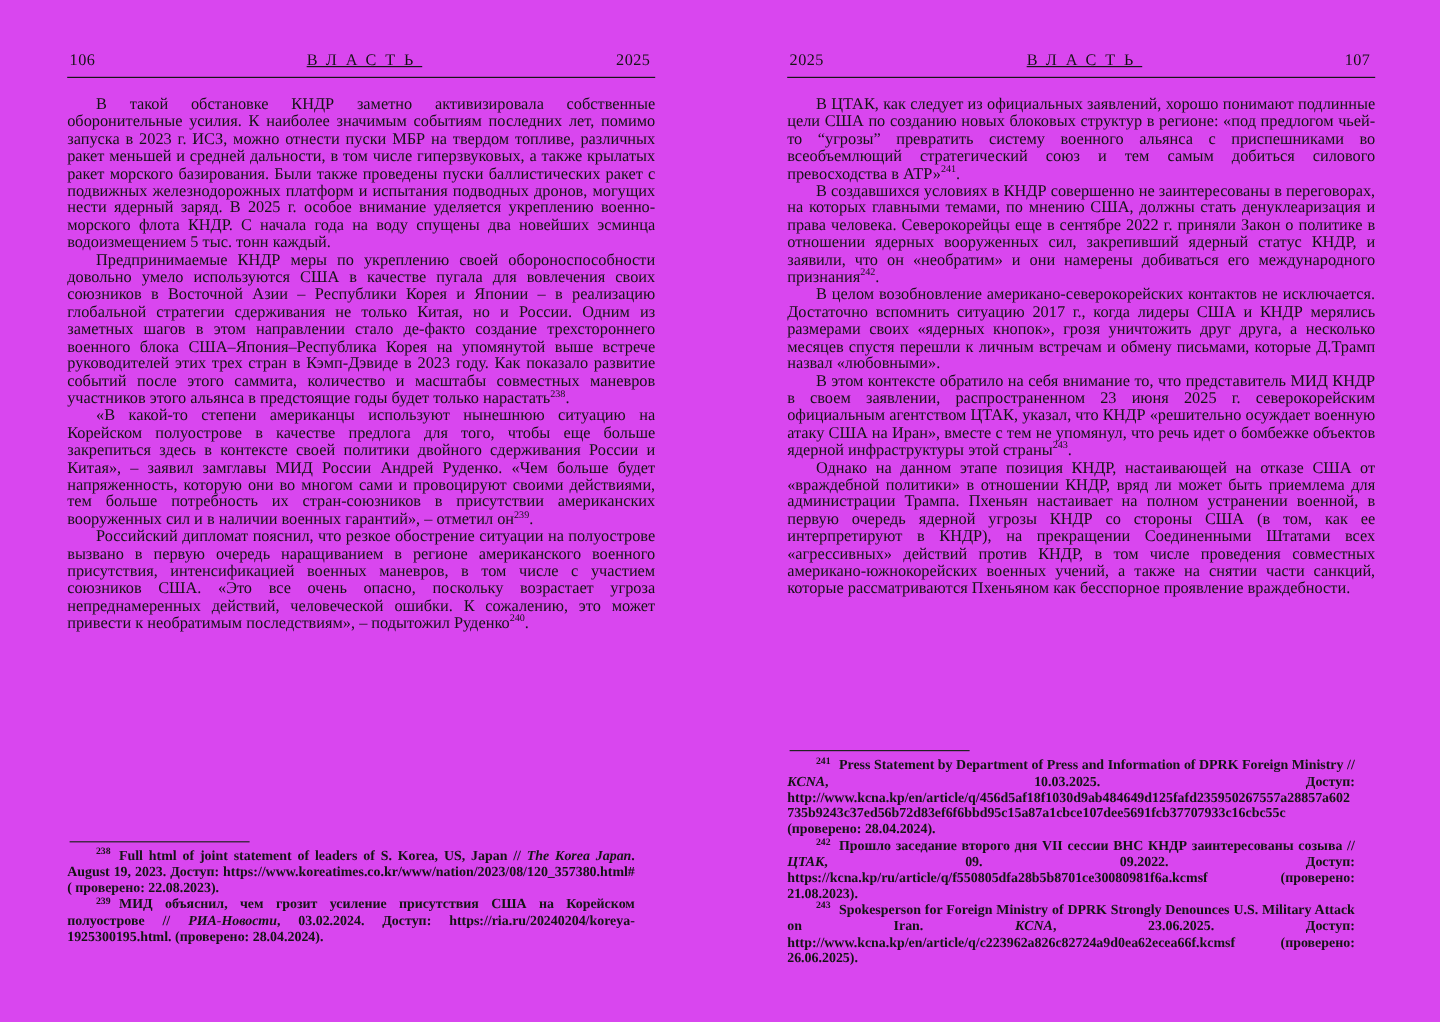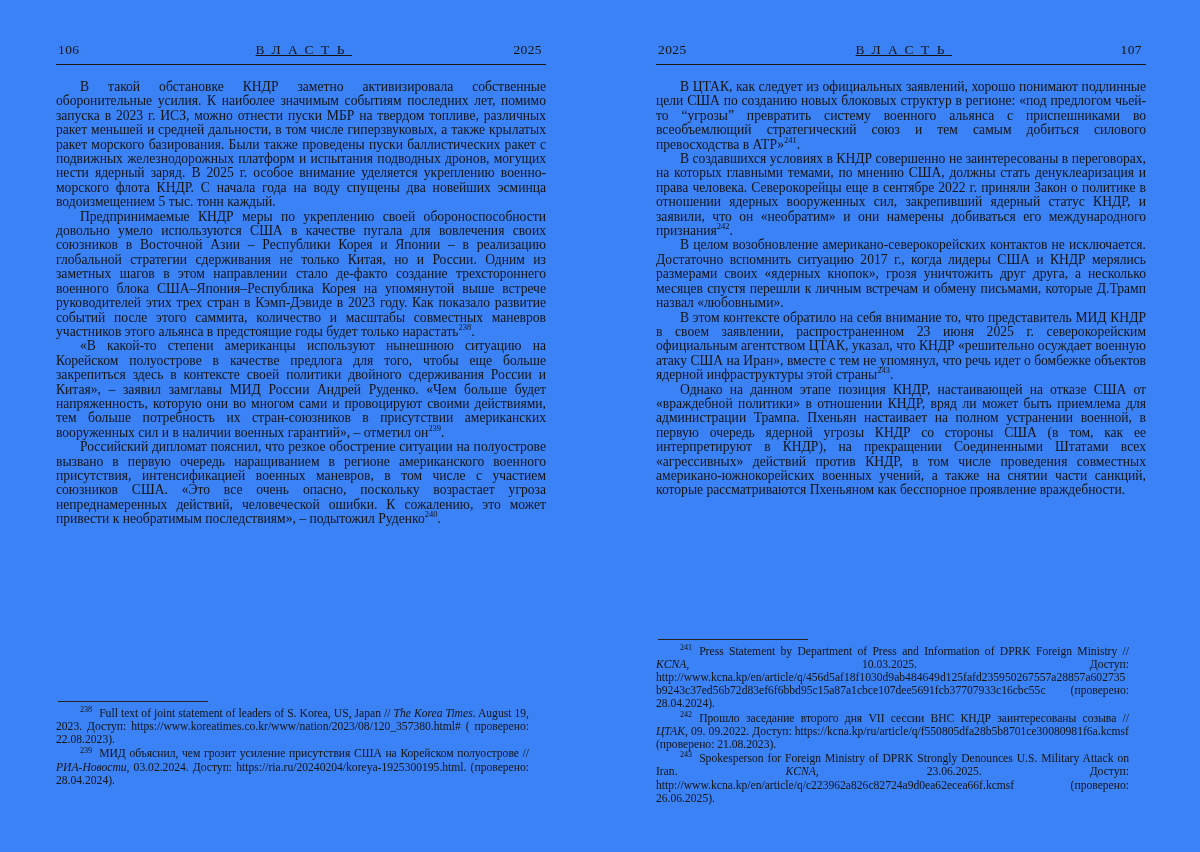--- a/index.html
+++ b/index.html
@@ -11,21 +11,21 @@
     width: 1200px;
     height: 852px;
     overflow: hidden;
     font-family: "Liberation Serif", "DejaVu Serif", serif;
     color: #141414;
   }
   .spread {
     display: flex;
     width: 1200px;
     height: 852px;
-    background: #3b82f6;
+    background: #d946ef;
   }
   .page {
     width: 600px;
     height: 852px;
     box-sizing: border-box;
     display: flex;
     flex-direction: column;
     padding: 42px 54px 64px 56px;
   }
   .page-right { padding-bottom: 46px; }
@@ -72,20 +72,21 @@
   .fn-rule {
     width: 150px;
     border-top: 1px solid #222;
     margin: 0 0 5px 2px;
   }
   .footnote {
     margin: 0 17px 1px 0;
     text-indent: 24px;
     text-align: justify;
     overflow-wrap: anywhere;
+    font-weight: bold;
   }
   sup.fn-marker {
     font-size: 0.70em;
     line-height: 0;
     margin-right: 7px;
   }
 </style>
 </head>
 <body>
 
@@ -100,21 +101,21 @@
 
     <div class="page-body">
       <p class="para"><span>В такой обстановке КНДР заметно активизировала собственные оборонительные усилия. К наиболее значимым событиям последних лет, помимо запуска в 2023 г. ИСЗ, можно отнести пуски МБР на твердом топливе, различных ракет меньшей и средней дальности, в том числе гиперзвуковых, а также крылатых ракет морского базирования. Были также проведены пуски баллистических ракет с подвижных железнодорожных платформ и испытания подводных дронов, могущих нести ядерный заряд. В 2025 г. особое внимание уделяется укреплению военно-морского флота КНДР. С начала года на воду спущены два новейших эсминца водоизмещением 5 тыс. тонн каждый.</span></p>
       <p class="para"><span>Предпринимаемые КНДР меры по укреплению своей обороноспособности довольно умело используются США в качестве пугала для вовлечения своих союзников в Восточной Азии – Республики Корея и Японии – в реализацию глобальной стратегии сдерживания не только Китая, но и России. Одним из заметных шагов в этом направлении стало де-факто создание трехстороннего военного блока США–Япония–Республика Корея на упомянутой выше встрече руководителей этих трех стран в Кэмп-Дэвиде в 2023 году. Как показало развитие событий после этого саммита, количество и масштабы совместных маневров участников этого альянса в предстоящие годы будет только нарастать</span><sup class="ref">238</sup><span>.</span></p>
       <p class="para"><span>«В какой-то степени американцы используют нынешнюю ситуацию на Корейском полуострове в качестве предлога для того, чтобы еще больше закрепиться здесь в контексте своей политики двойного сдерживания России и Китая», – заявил замглавы МИД России Андрей Руденко. «Чем больше будет напряженность, которую они во многом сами и провоцируют своими действиями, тем больше потребность их стран-союзников в присутствии американских вооруженных сил и в наличии военных гарантий», – отметил он</span><sup class="ref">239</sup><span>.</span></p>
       <p class="para"><span>Российский дипломат пояснил, что резкое обострение ситуации на полуострове вызвано в первую очередь наращиванием в регионе американского военного присутствия, интенсификацией военных маневров, в том числе с участием союзников США. «Это все очень опасно, поскольку возрастает угроза непреднамеренных действий, человеческой ошибки. К сожалению, это может привести к необратимым последствиям», – подытожил Руденко</span><sup class="ref">240</sup><span>.</span></p>
     </div>
 
     <div class="footnotes">
       <div class="fn-rule"></div>
-      <p class="footnote"><sup class="fn-marker">238</sup><span class="fn-text"><span>Full text of joint statement of leaders of S. Korea, US, Japan // </span><i>The Korea Times</i><span>. August 19, 2023. Доступ: https://www.koreatimes.co.kr/www/nation/2023/08/120_357380.html# ( проверено: 22.08.2023).</span></span></p>
+      <p class="footnote"><sup class="fn-marker">238</sup><span class="fn-text"><span>Full html of joint statement of leaders of S. Korea, US, Japan // </span><i>The Korea Japan</i><span>. August 19, 2023. Доступ: https://www.koreatimes.co.kr/www/nation/2023/08/120_357380.html# ( проверено: 22.08.2023).</span></span></p>
       <p class="footnote"><sup class="fn-marker">239</sup><span class="fn-text"><span>МИД объяснил, чем грозит усиление присутствия США на Корейском полуострове // </span><i>РИА-Новости</i><span>, 03.02.2024. Доступ: https://ria.ru/20240204/koreya-1925300195.html. (проверено: 28.04.2024).</span></span></p>
     </div>
   </div>
 
   <div class="page page-right">
     <div class="page-header">
       <span class="header-left">2025</span>
       <span class="header-title">ВЛАСТЬ</span>
       <span class="header-right">107</span>
     </div>

